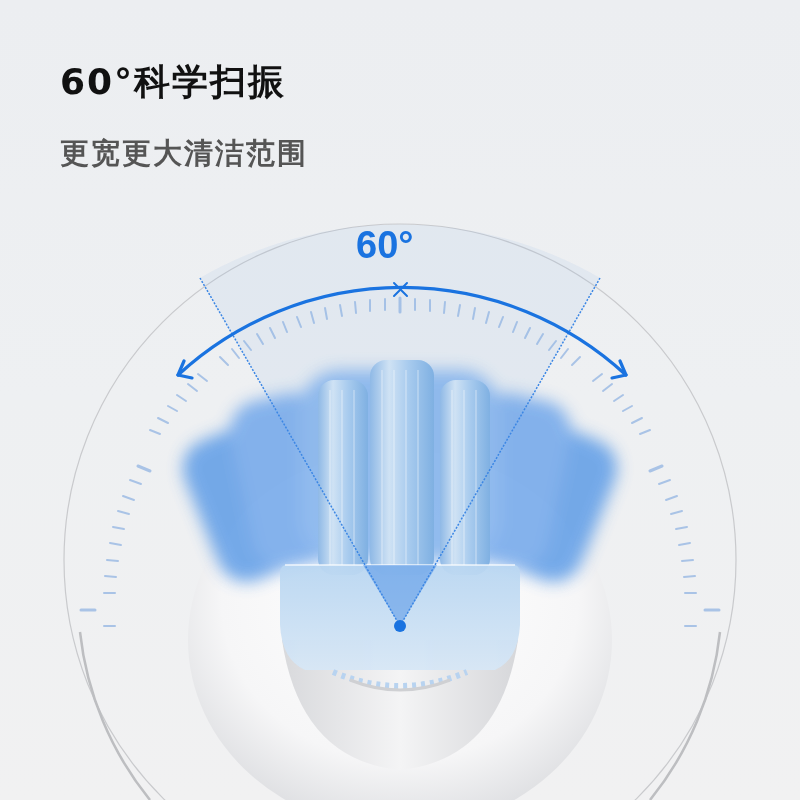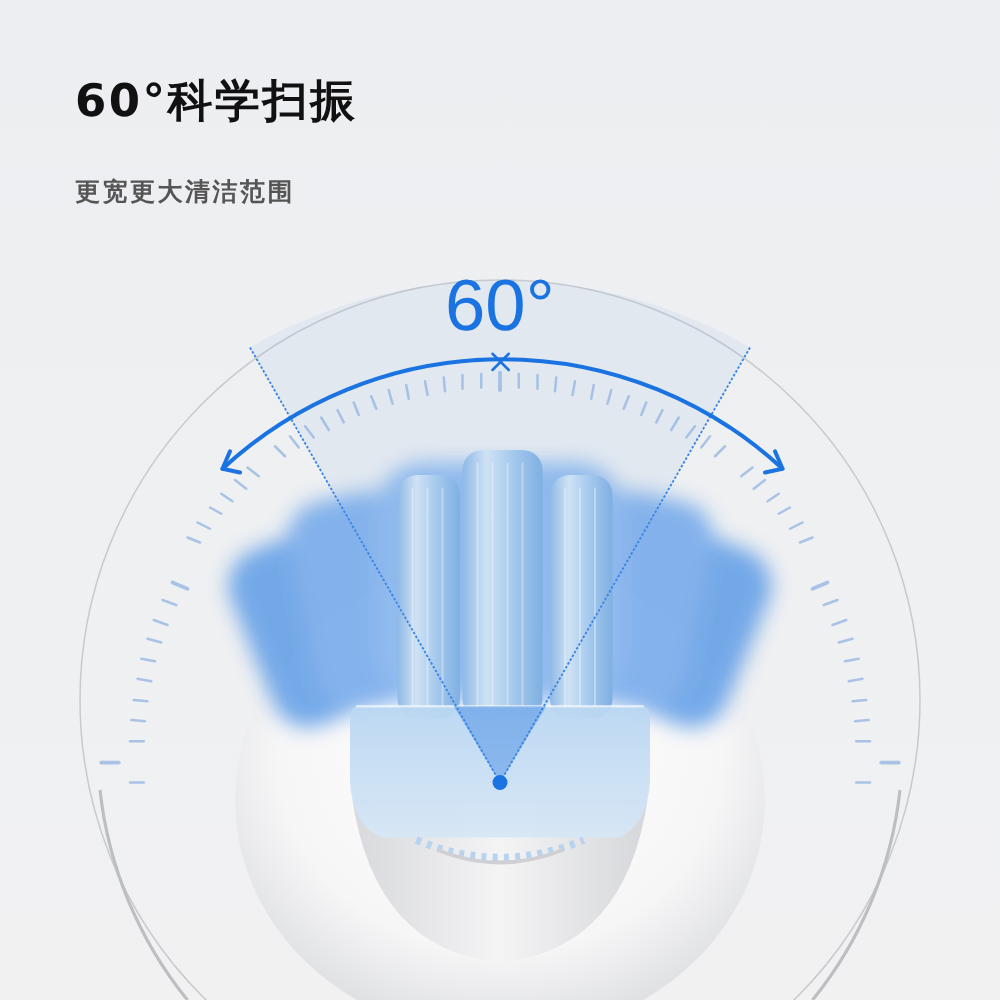--- a/index.html
+++ b/index.html
@@ -1,24 +1,24 @@
 <!DOCTYPE html>
 <html><head>
 <meta charset="utf-8">
 <style>
   html, body { margin:0; padding:0; }
   body { width:800px; height:800px; overflow:hidden; position:relative;
          background: linear-gradient(180deg,#eceef1 0%,#eef0f2 50%,#f1f1f2 100%);
          font-family:"DejaVu Sans", sans-serif; }
   .headline { position:absolute; left:60px; top:52px; font-size:36px; font-weight:bold;
               color:#111; letter-spacing:2px; margin:0; line-height:60px; }
-  .subline { position:absolute; left:60px; top:130px; font-size:20px; color:#555;
+  .subline { position:absolute; left:60px; top:130px; font-size:29px; color:#555;
              letter-spacing:2px; margin:0; line-height:46px; }
-  .angle-label { position:absolute; left:356px; top:210px; font-size:58px; color:#1a73e0;
-                 font-family:"Liberation Sans", sans-serif; line-height:70px; }
+  .angle-label { position:absolute; left:356px; top:210px; font-size:38px; color:#1a73e0;
+                 font-family:"Liberation Sans", sans-serif; line-height:70px;font-weight:bold; }
   svg.stage { position:absolute; left:0; top:0; }
 </style>
 </head>
 <body>
 
 <h1 class="headline">60°科学扫振</h1>
 <h2 class="subline">更宽更大清洁范围</h2>
 
 <svg class="stage" width="800" height="800" viewBox="0 0 800 800">
   <defs>

